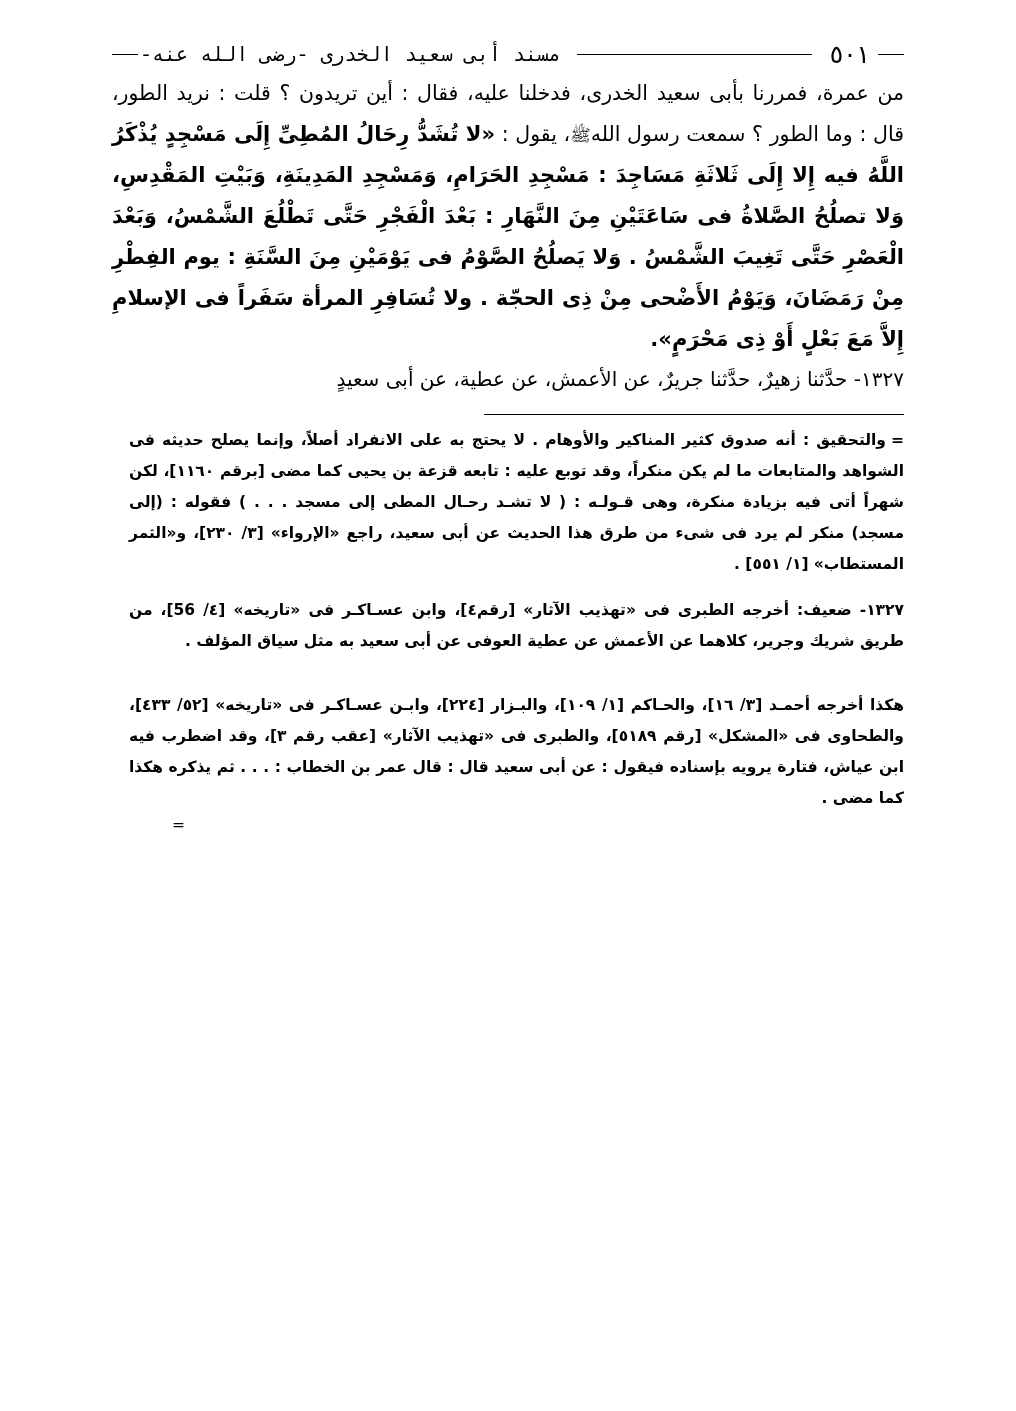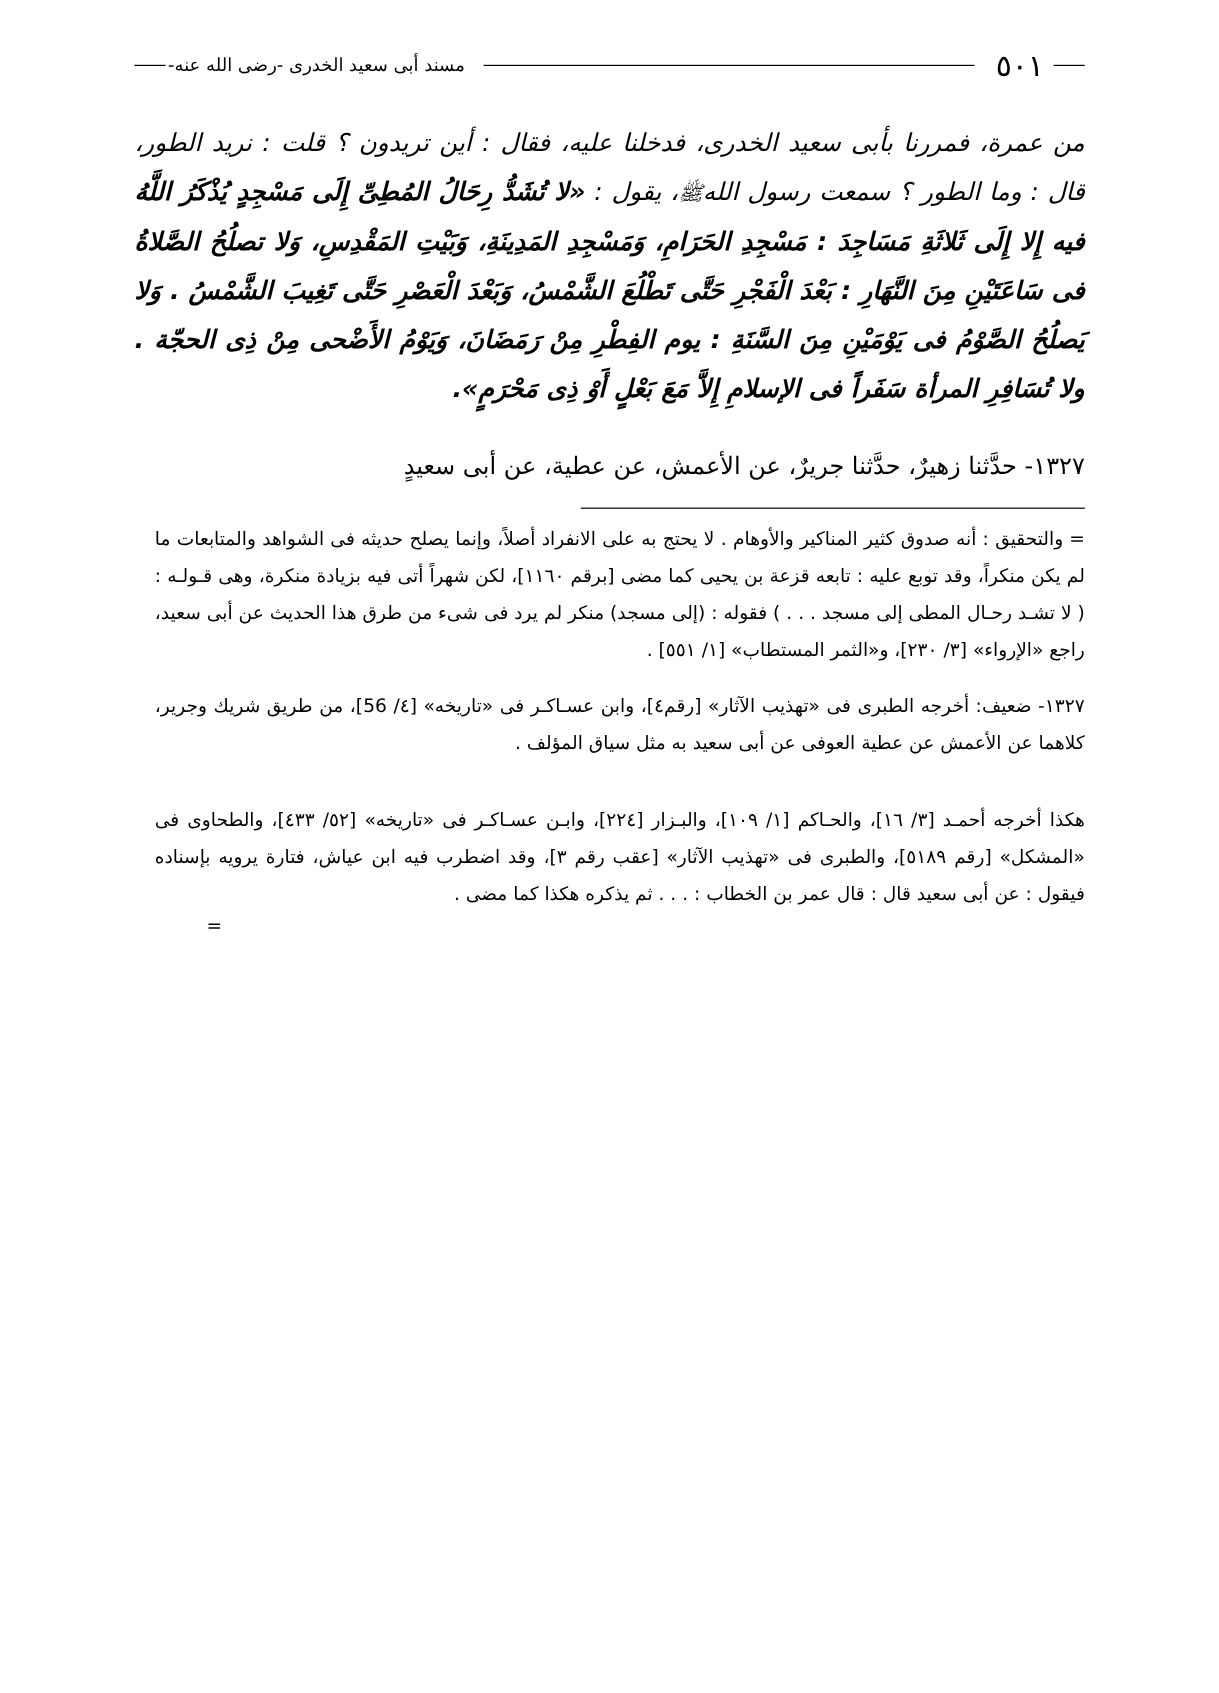--- a/index.html
+++ b/index.html
@@ -46,53 +46,51 @@
     flex: 0 0 auto;
   }
   .dash-short { width: 26px; }
   .header-rule {
     flex: 1 1 auto;
     height: 1px;
     background: #000;
     margin: 0 10px;
   }
   .header-title {
-    font-size: 15px;
+    font-size: 20px;
     white-space: nowrap;
     padding-right: 6px;
     padding-left: 2px;
+    font-family: Liberation Mono, monospace;
   }
 
   
   .body-block {
     direction: rtl;
     text-align: justify;
-    margin-top: 26px;
     font-size: 20.5px;
     line-height: 1.95;
-    font-style: italic;
   }
   .body-block p {
     margin: 0;
   }
   .hadith-text {
     font-weight: bold;
     font-size: 21px;
   }
   .sallam {
     font-size: 17px;
     letter-spacing: -1px;
   }
 
   .isnad-line {
     direction: rtl;
     text-align: justify;
     font-size: 20px;
     line-height: 1.9;
-    margin-top: 24px;
   }
   .num-lead {
     letter-spacing: 1px;
   }
 
   
   .foot-sep {
     width: 420px;
     height: 1.6px;
     background: #000;
@@ -101,20 +99,21 @@
 
   
   .footnotes {
     direction: rtl;
     text-align: justify;
     font-size: 15.5px;
     line-height: 2.0;
   }
   .footnotes p {
     margin: 0 0 6px 17px;
+    font-weight: bold;
   }
   .fn-eq {
     display: inline-block;
     width: 18px;
   }
   .fn-gap {
     height: 9px;
   }
   .trailing-eq {
     text-align: left;

